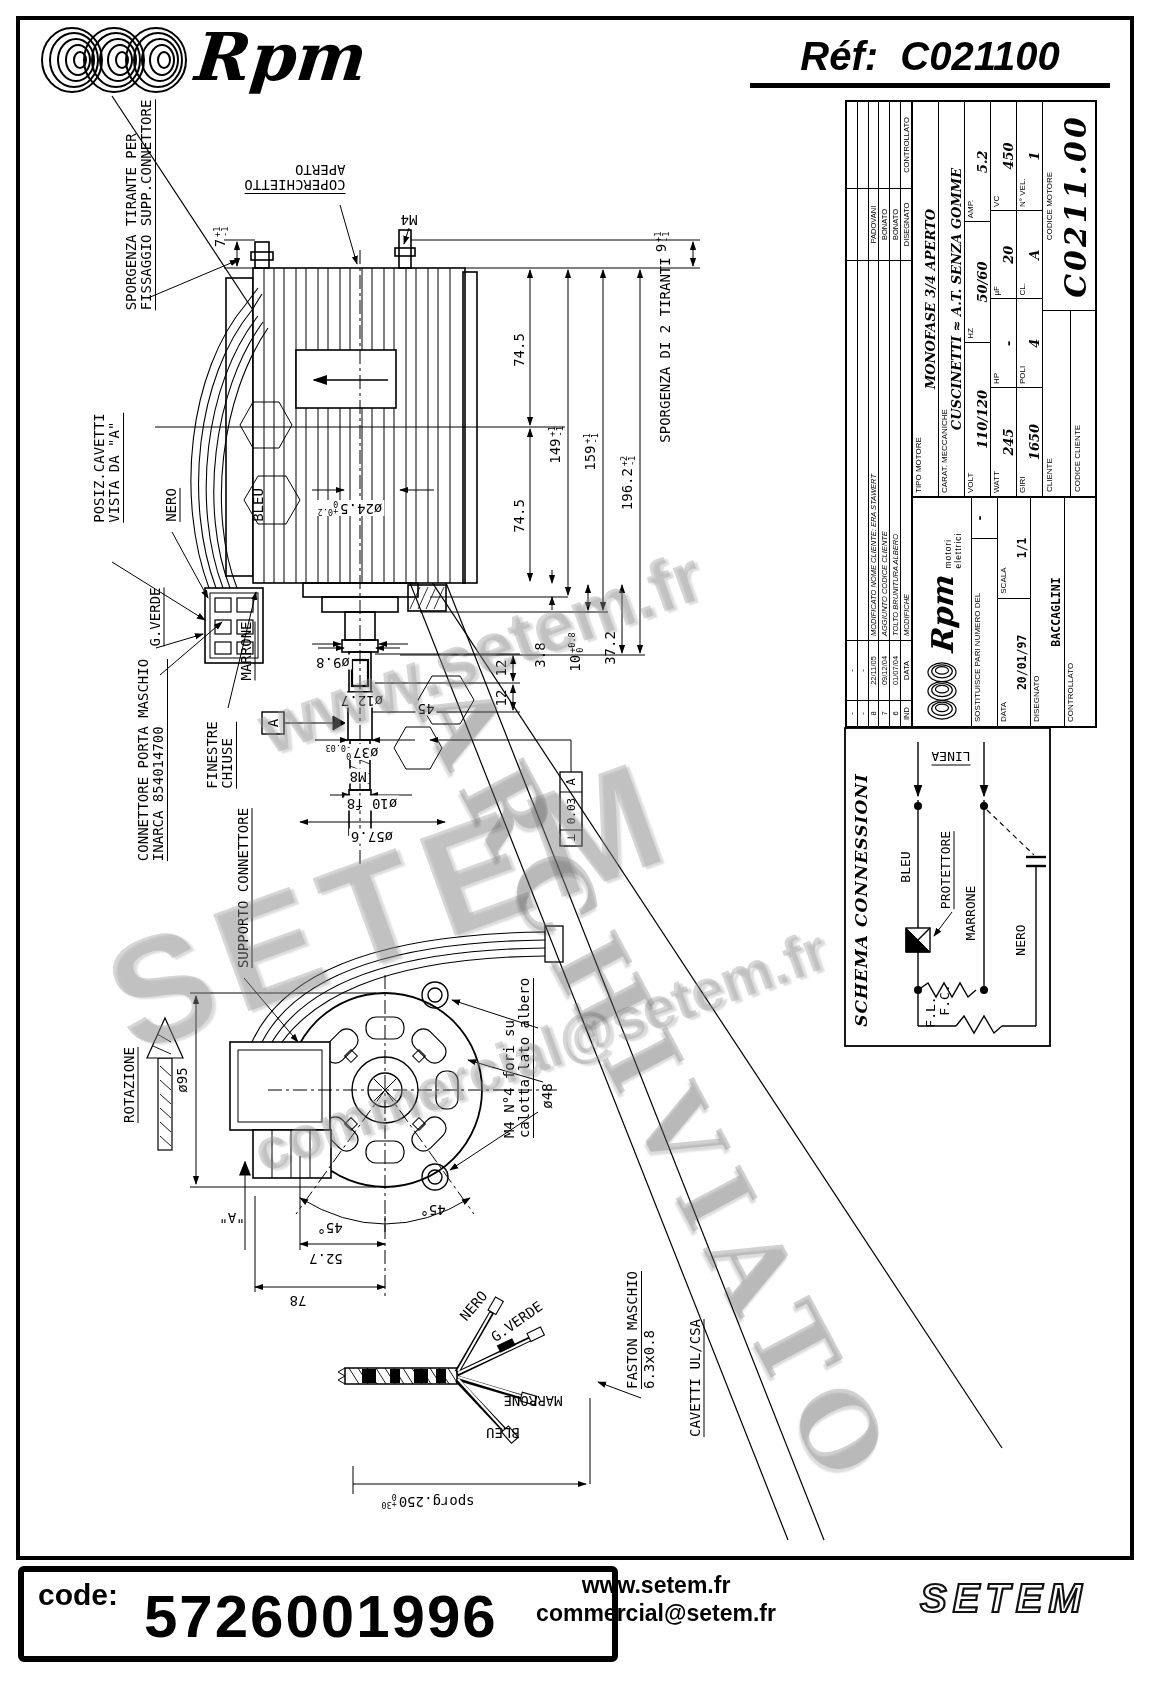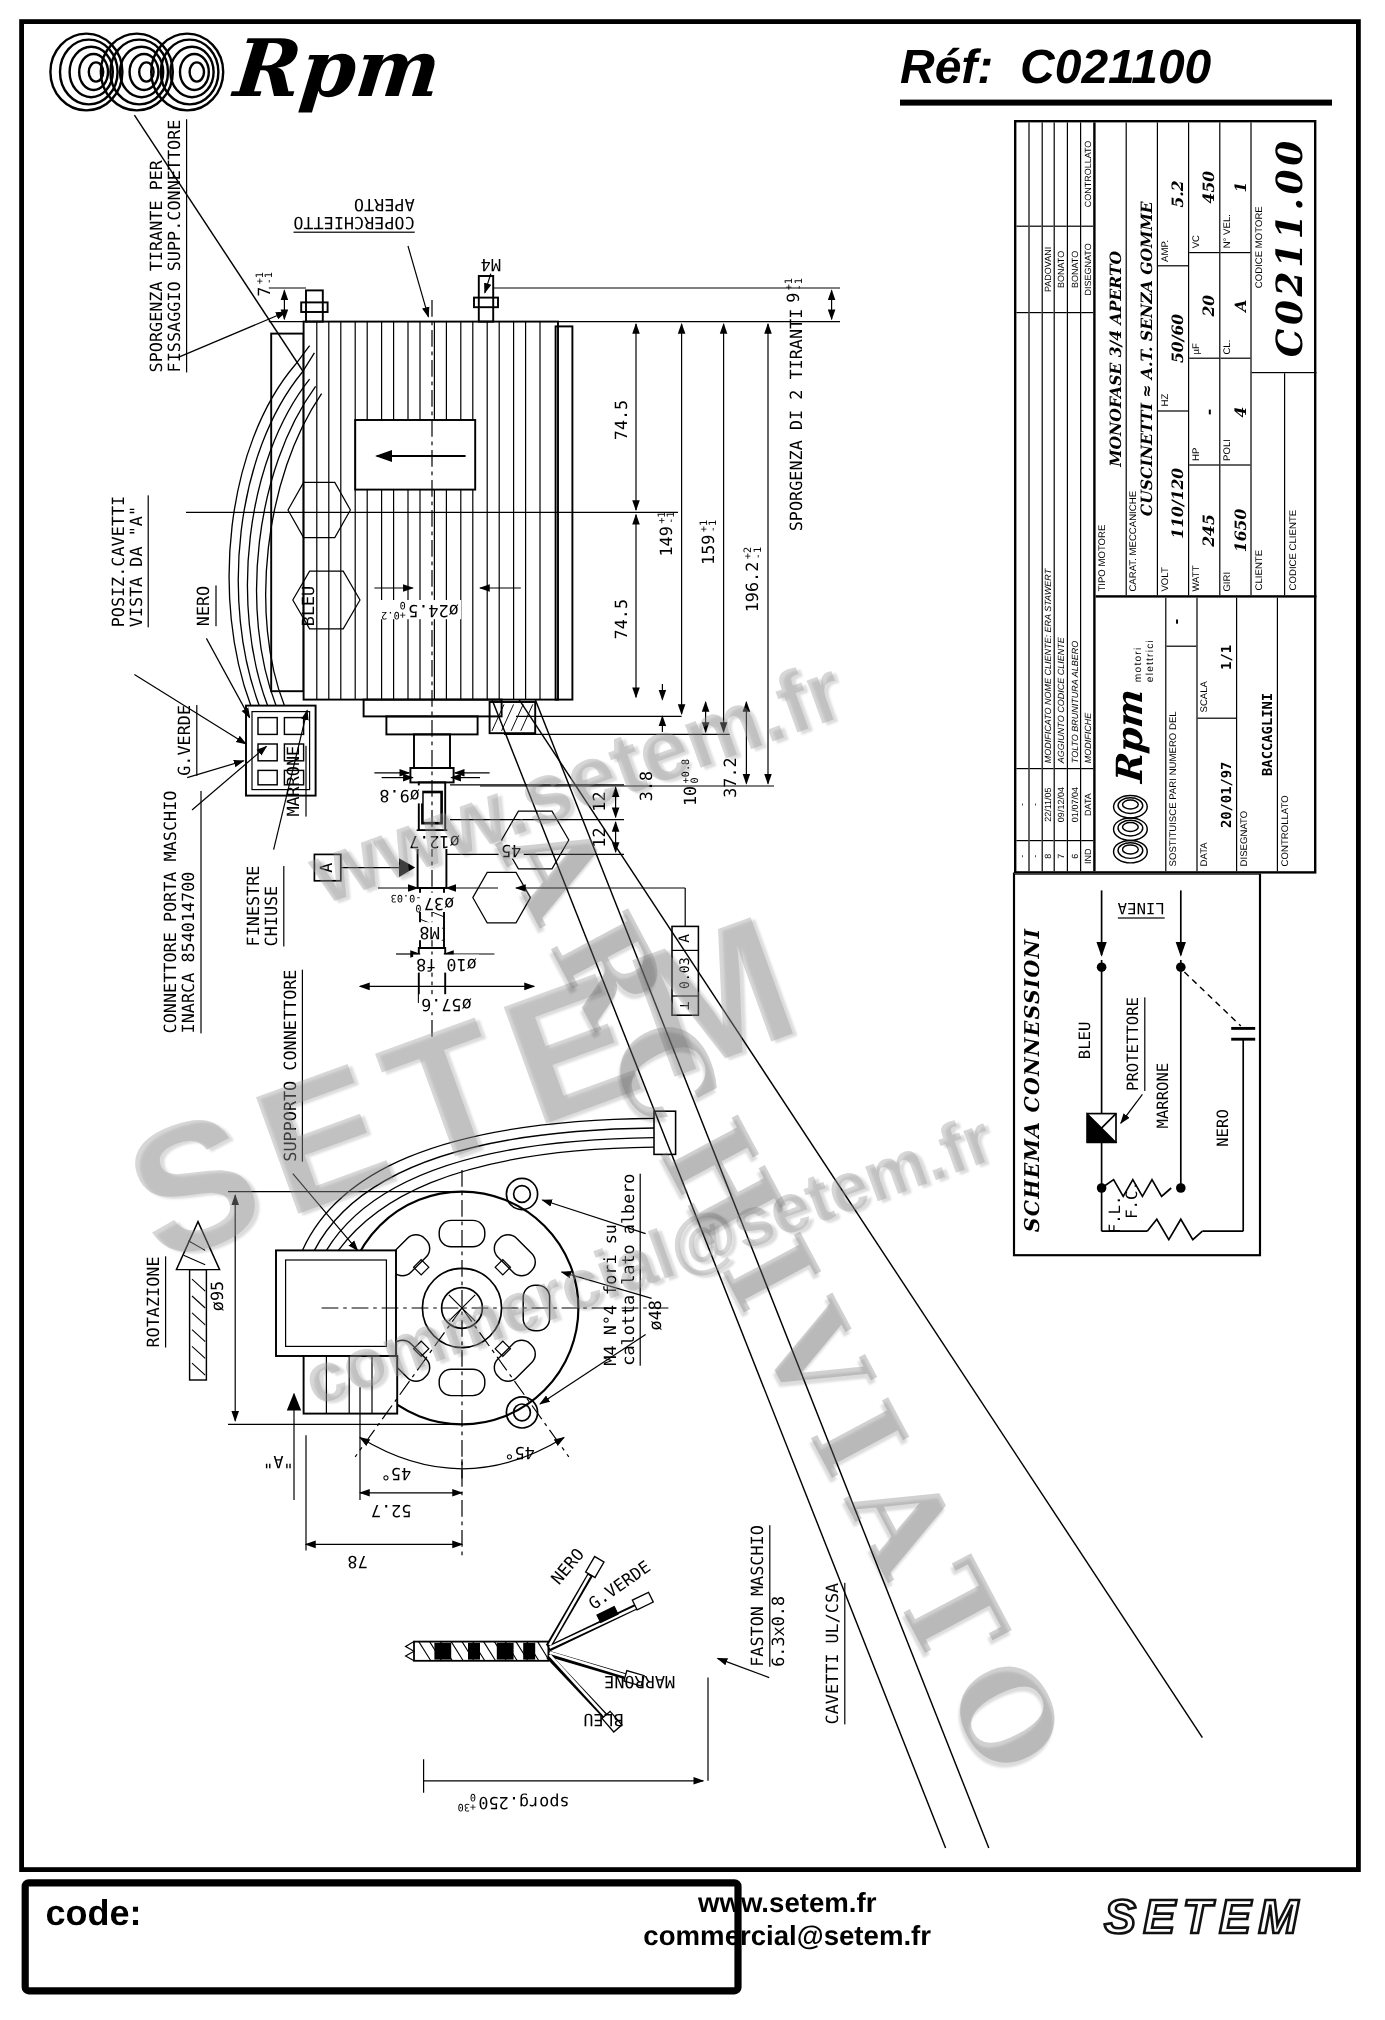--- a/index.html
+++ b/index.html
@@ -21,21 +21,21 @@
   .u1>div:first-child{border-bottom:1.4px solid #000;padding-bottom:1px;}
   .u1t>div:first-child{border-top:1.4px solid #000;padding-top:1px;}
   .bg{background:#fff;padding:0 2px;}
   .tol{display:inline-block;font-size:8.5px;line-height:8px;white-space:pre-line;
        margin-left:2px;vertical-align:middle;text-align:left;}
   .linea{border-top:1.4px solid #000;padding-top:1px;}
   .schtitle{font-family:"DejaVu Serif",serif;font-style:italic;font-weight:bold;font-size:17px;letter-spacing:1px;}
   
   #brand{position:absolute;left:196px;top:18px;font-family:"DejaVu Serif",serif;
          font-style:italic;font-weight:bold;font-size:66px;transform:skewX(-6deg);z-index:2;}
-  #refbox{position:absolute;left:750px;top:34px;width:360px;text-align:left;
+  #refbox{position:absolute;left:750px;top:34px;width:360px;text-align:center;
           font-family:"Liberation Sans",sans-serif;font-style:italic;font-weight:bold;
           font-size:40px;border-bottom:5px solid #000;padding-bottom:4px;z-index:2;}
   
   #tb{position:absolute;left:657px;top:288px;width:628px;height:252px;transform:rotate(-90deg);
       background:#fff;border:2px solid #000;z-index:4;font-family:"Liberation Sans",sans-serif;box-sizing:border-box;}
   #tb .rev{height:66px;display:flex;flex-direction:column;border-bottom:2px solid #000;box-sizing:border-box;}
   #tb .rrow{flex:1;display:flex;border-top:1px solid #000;box-sizing:border-box;align-items:center;}
   #tb .rrow:first-child{border-top:none;}
   #tb .rc{border-right:1px solid #000;height:100%;display:flex;align-items:center;justify-content:center;
           font-size:7.5px;box-sizing:border-box;overflow:hidden;}
@@ -658,18 +658,19 @@
   </div>
 
   <div class="wm" style="left:480px;top:652px;font-size:72px">www.setem.fr</div>
   <div class="wm" style="left:390px;top:905px;font-size:150px;letter-spacing:14px">SETEM</div>
   <div class="wm" style="left:540px;top:1050px;font-size:58px">commercial@setem.fr</div>
   <div class="wm" id="wm-stamp" style="left:655px;top:1085px">ARCHIVIATO</div>
 
   <div id="footer">
     <div id="codebox">
       <span class="cl">code:</span>
+      <span class="cv">5726001996</span>
     </div>
     <div id="f-web">www.setem.fr</div>
     <div id="f-mail">commercial@setem.fr</div>
     <div id="f-setem">SETEM</div>
   </div>
 </div>
 
 </body></html>

